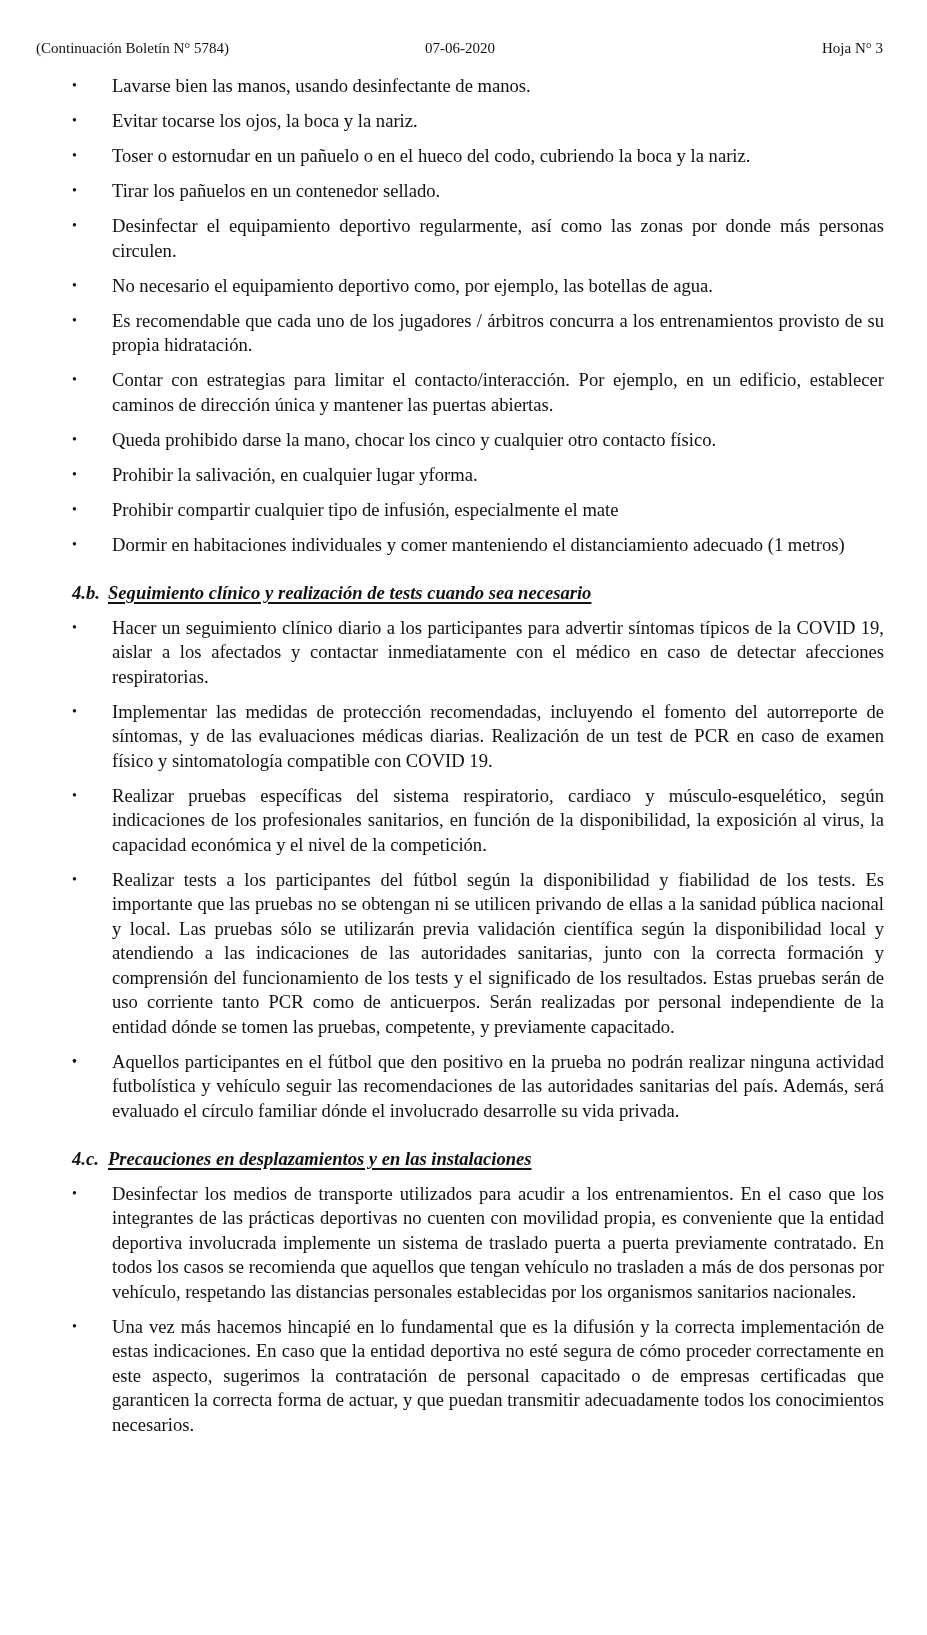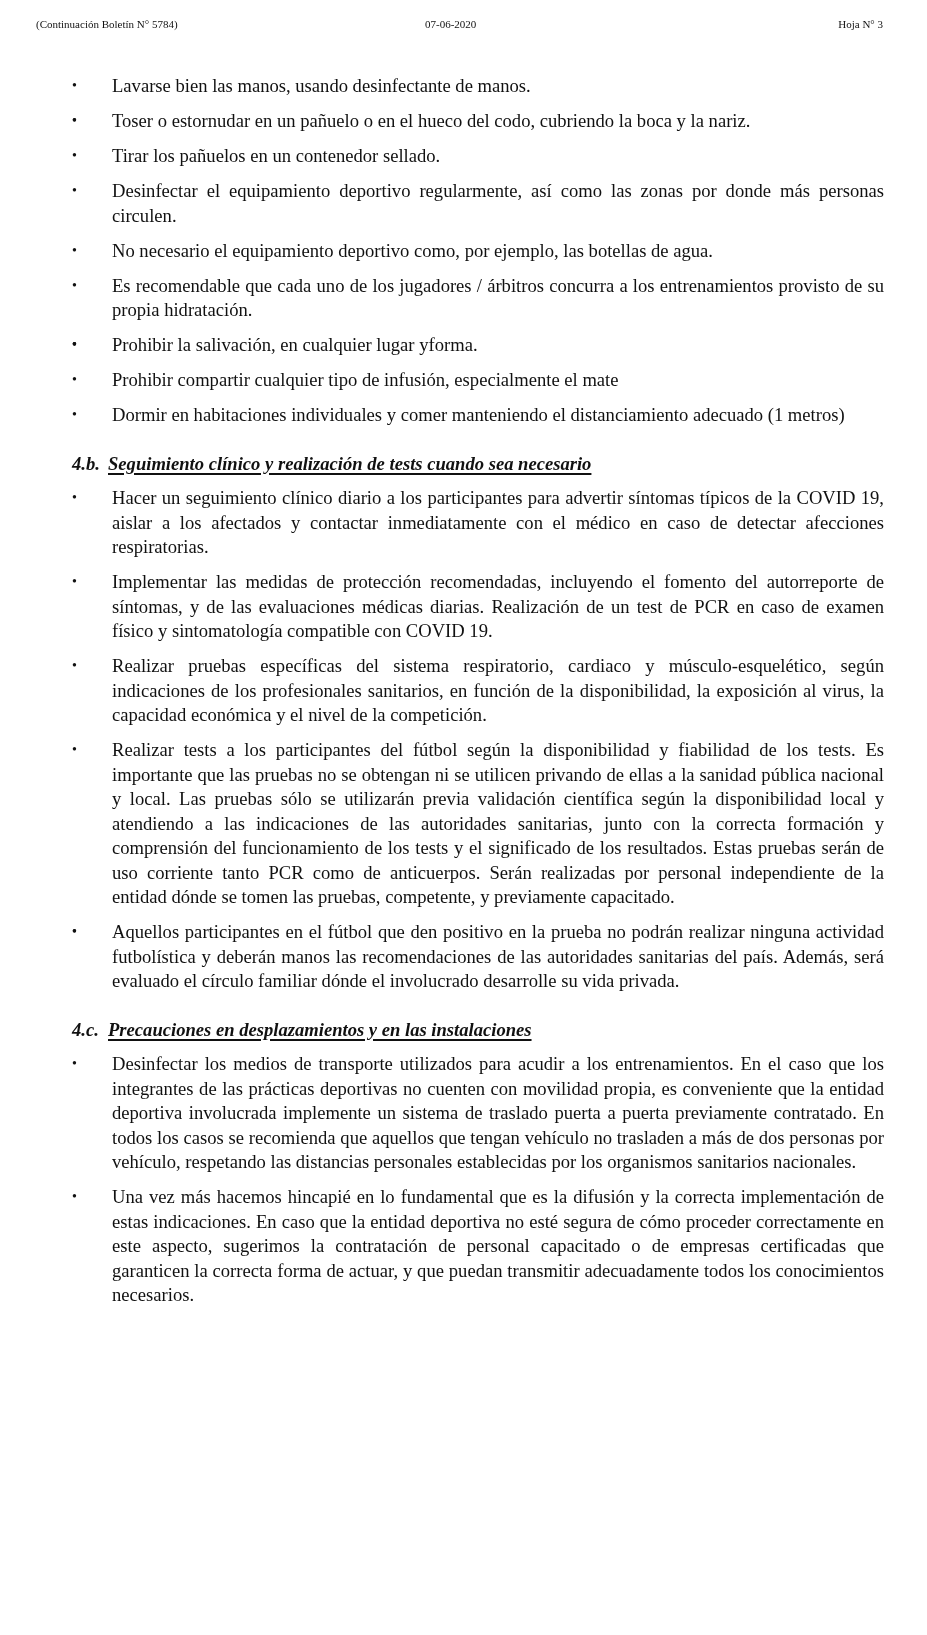--- a/index.html
+++ b/index.html
@@ -10,25 +10,25 @@
     body {
       width: 927px;
       height: 1635px;
       position: relative;
       overflow: hidden;
       color: #111111;
       font-family: "Liberation Serif", "DejaVu Serif", serif;
     }
     .header {
       position: absolute;
-      top: 12px;
+      top: 36px;
       left: 36px;
       width: 847px;
       height: 24px;
-      font-size: 11px;
+      font-size: 15px;
       line-height: 24px;
     }
     .header .left { position: absolute; left: 0; top: 0; }
     .header .center { position: absolute; left: 389px; top: 0; }
     .header .right { position: absolute; right: 0; top: 0; margin-left: 16px; }
 
     .content {
       position: absolute;
       top: 74px;
       left: 72px;
@@ -82,44 +82,44 @@
 <div class="header">
   <span class="left">(Continuación Boletín N° 5784)</span>
   <span class="center">07-06-2020</span>
   <span class="right">Hoja N° 3</span>
 </div>
 
 <div class="content">
 
   <ul class="bullets">
     <li><span class="bullet">•</span><span>Lavarse bien las manos, usando desinfectante de manos.</span></li>
-    <li><span class="bullet">•</span></li>
+    <li><span class="bullet">•</span><span>Evitar tocarse los ojos, la boca y la nariz.</span></li>
     <li><span class="bullet">•</span><span>Toser o estornudar en un pañuelo o en el hueco del codo, cubriendo la boca y la nariz.</span></li>
     <li><span class="bullet">•</span><span>Tirar los pañuelos en un contenedor sellado.</span></li>
     <li><span class="bullet">•</span><span>Desinfectar el equipamiento deportivo regularmente, así como las zonas por donde más personas circulen.</span></li>
     <li><span class="bullet">•</span><span>No necesario el equipamiento deportivo como, por ejemplo, las botellas de agua.</span></li>
     <li><span class="bullet">•</span><span>Es recomendable que cada uno de los jugadores / árbitros concurra a los entrenamientos provisto de su propia hidratación.</span></li>
-    <li><span class="bullet">•</span></li>
-    <li><span class="bullet">•</span></li>
+    <li><span class="bullet">•</span><span>Contar con estrategias para limitar el contacto/interacción. Por ejemplo, en un edificio, establecer caminos de dirección única y mantener las puertas abiertas.</span></li>
+    <li><span class="bullet">•</span><span>Queda prohibido darse la mano, chocar los cinco y cualquier otro contacto físico.</span></li>
     <li><span class="bullet">•</span><span>Prohibir la salivación, en cualquier lugar yforma.</span></li>
     <li><span class="bullet">•</span><span>Prohibir compartir cualquier tipo de infusión, especialmente el mate</span></li>
     <li><span class="bullet">•</span><span>Dormir en habitaciones individuales y comer manteniendo el distanciamiento adecuado (1 metros)</span></li>
   </ul>
 
   <div class="section-heading">
     <span class="num">4.b.</span><span class="title">Seguimiento clínico y realización de tests cuando sea necesario</span>
   </div>
 
   <ul class="bullets">
     <li><span class="bullet">•</span><span>Hacer un seguimiento clínico diario a los participantes para advertir síntomas típicos de la COVID 19, aislar a los afectados y contactar inmediatamente con el médico en caso de detectar afecciones respiratorias.</span></li>
     <li><span class="bullet">•</span><span>Implementar las medidas de protección recomendadas, incluyendo el fomento del autorreporte de síntomas, y de las evaluaciones médicas diarias. Realización de un test de PCR en caso de examen físico y sintomatología compatible con COVID 19.</span></li>
     <li><span class="bullet">•</span><span>Realizar pruebas específicas del sistema respiratorio, cardiaco y músculo-esquelético, según indicaciones de los profesionales sanitarios, en función de la disponibilidad, la exposición al virus, la capacidad económica y el nivel de la competición.</span></li>
     <li><span class="bullet">•</span><span>Realizar tests a los participantes del fútbol según la disponibilidad y fiabilidad de los tests. Es importante que las pruebas no se obtengan ni se utilicen privando de ellas a la sanidad pública nacional y local. Las pruebas sólo se utilizarán previa validación científica según la disponibilidad local y atendiendo a las indicaciones de las autoridades sanitarias, junto con la correcta formación y comprensión del funcionamiento de los tests y el significado de los resultados. Estas pruebas serán de uso corriente tanto PCR como de anticuerpos. Serán realizadas por personal independiente de la entidad dónde se tomen las pruebas, competente, y previamente capacitado.</span></li>
     <li><span class="bullet">•</span></li>
-    <li><span class="bullet">•</span><span>Aquellos participantes en el fútbol que den positivo en la prueba no podrán realizar ninguna actividad futbolística y deberán manos las recomendaciones de las autoridades sanitarias del país. Además, será evaluado el círculo familiar dónde el involucrado desarrolle su vida privada.</span></li>
+    <li><span class="bullet">•</span><span>Aquellos participantes en el fútbol que den positivo en la prueba no podrán realizar ninguna actividad futbolística y vehículo seguir las recomendaciones de las autoridades sanitarias del país. Además, será evaluado el círculo familiar dónde el involucrado desarrolle su vida privada.</span></li>
   </ul>
 
   <div class="section-heading">
     <span class="num">4.c.</span><span class="title">Precauciones en desplazamientos y en las instalaciones</span>
   </div>
 
   <ul class="bullets">
     <li><span class="bullet">•</span><span>Desinfectar los medios de transporte utilizados para acudir a los entrenamientos. En el caso que los integrantes de las prácticas deportivas no cuenten con movilidad propia, es conveniente que la entidad deportiva involucrada implemente un sistema de traslado puerta a puerta previamente contratado. En todos los casos se recomienda que aquellos que tengan vehículo no trasladen a más de dos personas por vehículo, respetando las distancias personales establecidas por los organismos sanitarios nacionales.</span></li>
     <li><span class="bullet">•</span></li>
   </ul>

